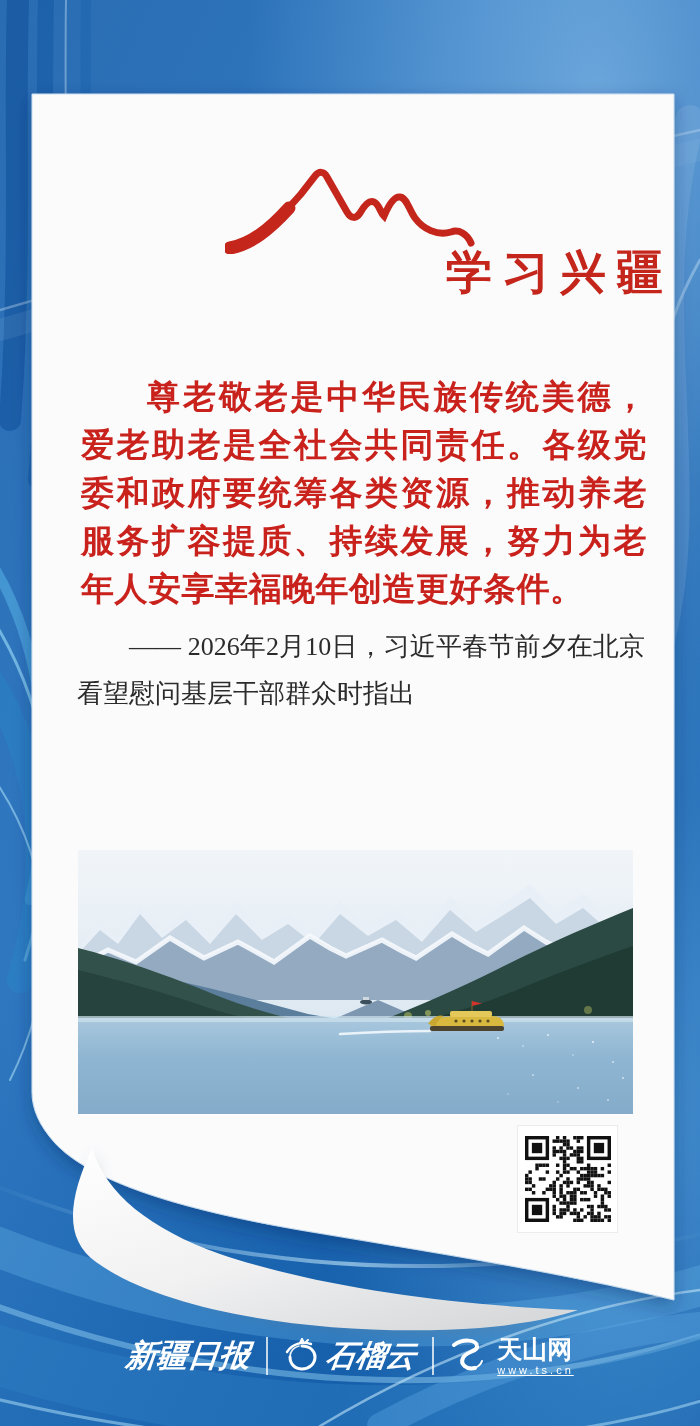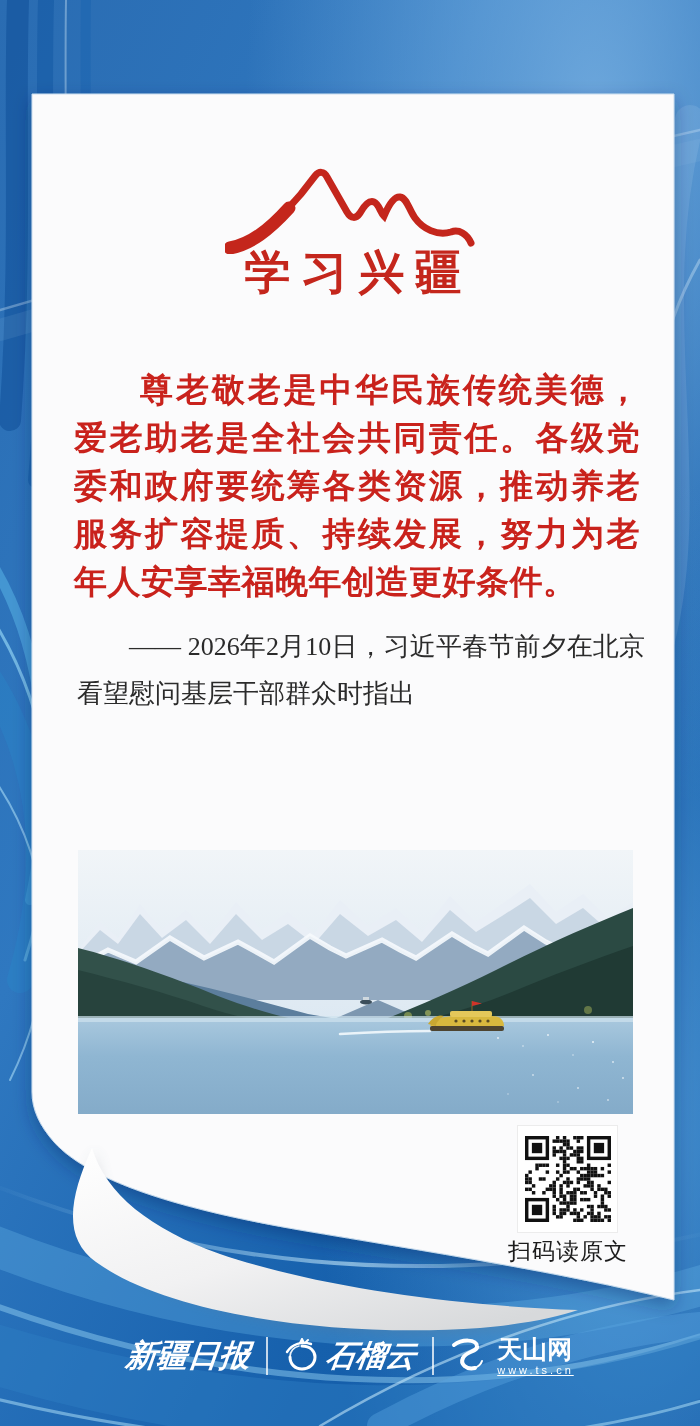--- a/index.html
+++ b/index.html
@@ -7,26 +7,26 @@
     position:relative;width:700px;height:1426px;overflow:hidden;
     font-family:"Liberation Sans",sans-serif;
   }
   .abs{position:absolute;}
   svg{display:block;}
 
   
   .content{position:absolute;left:32px;top:94px;width:642px;height:1210px;}
   .logo-wrap{position:absolute;left:0;top:56px;width:642px;display:flex;justify-content:center;}
   .page-title{
-    position:absolute;left:0;top:148px;width:642px;text-align:center;
+    position:absolute;left:0;top:148px;width:642px;text-align:right;
     font-family:Liberation Serif, serif;font-weight:bold;
     font-size:46px;letter-spacing:11px;color:#c4261c;text-indent:11px;
   }
   .quote-text{
-    position:absolute;left:38px;top:268px;width:566px;margin:4px;
+    position:absolute;left:38px;top:268px;width:566px;margin:11px;
     font-size:33px;line-height:48px;font-weight:bold;color:#c9221c;
     text-align:justify;text-indent:2em;letter-spacing:0.5px;
   }
   .quote-attribution{
     position:absolute;left:36px;top:520px;width:568px;margin:9px;
     font-family:"Liberation Serif",serif;font-size:26px;line-height:47px;
     color:#2b2b2b;text-indent:2em;text-align:justify;
   }
   .photo{position:absolute;left:46px;top:756px;width:555px;height:264px;}
   .qr-box{
@@ -458,21 +458,20 @@
             <rect x="6.88" y="6.88" width="10.32" height="10.32" fill="#111111"></rect>
             <rect x="61.92" y="0" width="24.08" height="24.08" fill="#111111"></rect>
             <rect x="65.36" y="3.44" width="17.2" height="17.2" fill="#ffffff"></rect>
             <rect x="68.8" y="6.88" width="10.32" height="10.32" fill="#111111"></rect>
             <rect x="0" y="61.92" width="24.08" height="24.08" fill="#111111"></rect>
             <rect x="3.44" y="65.36" width="17.2" height="17.2" fill="#ffffff"></rect>
             <rect x="6.88" y="68.8" width="10.32" height="10.32" fill="#111111"></rect>
           </g>
       </svg>
     </div>
-    <div class="qr-label">扫码读原文</div>
   </div>
 
   <div class="footer">
     <div class="brand-row">
       <div class="brand">
         <span class="brand-calligraphy">新疆日报</span>
       </div>
       <div class="footer-divider"></div>
       <div class="brand">
         <svg width="36" height="36" viewBox="0 0 36 36" fill="none">

